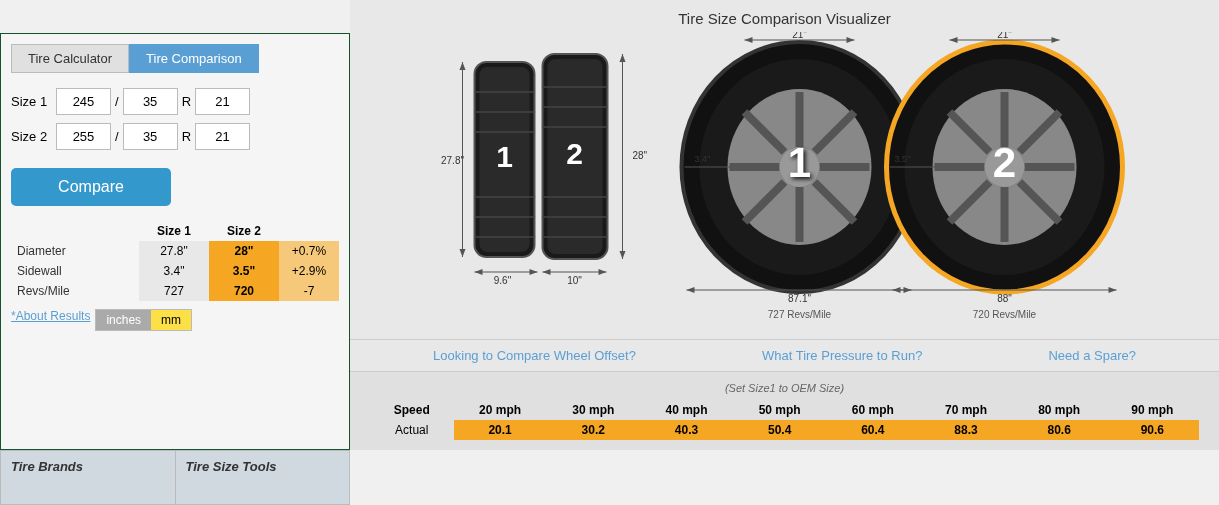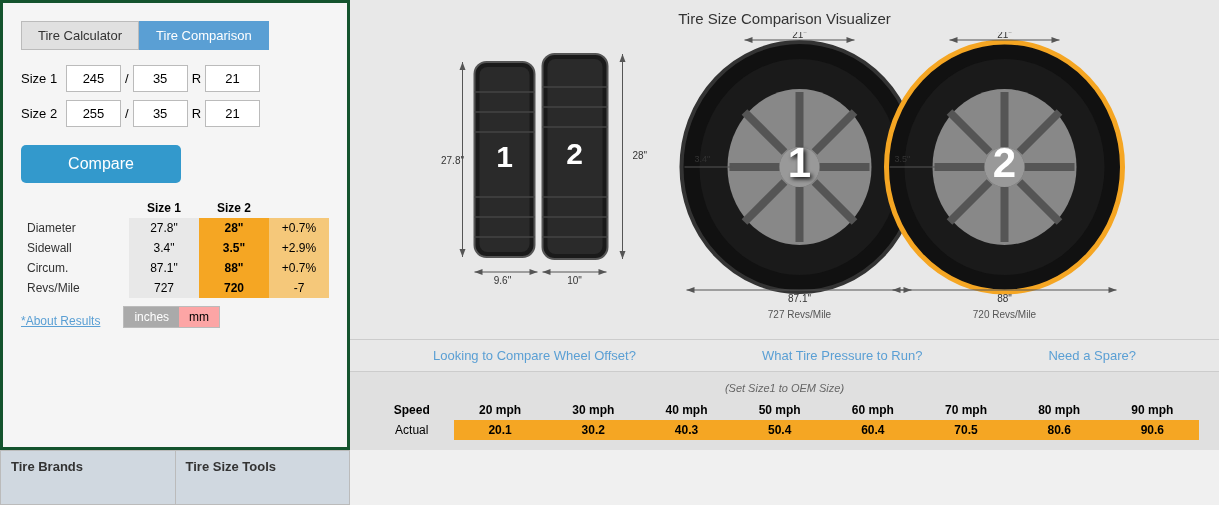--- a/index.html
+++ b/index.html
@@ -1,21 +1,21 @@
 <!DOCTYPE html>
 <html><head>
   <meta charset="utf-8">
   <style>
     * { box-sizing: border-box; margin: 0; padding: 0; }
     body { font-family: Arial, sans-serif; font-size: 13px; background: #f0f0f0; width: 1219px; height: 505px; overflow: hidden; display: flex; flex-direction: column; }
 
     .top-row { display: flex; flex: 1; }
 
     
-    .left-panel { width: 350px; background: #f5f5f5; border: 3px solid #14532d; padding: 18px; display: flex; flex-direction: column; }
+    .left-panel { width: 350px; background: #f5f5f5; border: 1px solid #14532d; padding: 10px; display: flex; flex-direction: column; margin-top: 33px; }
 
     .tab-bar { display: flex; margin-bottom: 15px; }
     .tab { padding: 6px 16px; cursor: pointer; font-size: 13px; border: 1px solid #bbb; background: #e0e0e0; color: #333; }
     .tab.active { background: #5a9fd4; color: white; border-color: #5a9fd4; }
 
     .size-row { display: flex; align-items: center; margin-bottom: 8px; }
     .size-label { width: 45px; font-size: 13px; }
     .size-input { width: 55px; height: 27px; border: 1px solid #bbb; padding: 2px 4px; font-size: 13px; text-align: center; }
     .slash { margin: 0 4px; }
     .r-label { margin: 0 4px; font-size: 13px; }
@@ -27,24 +27,24 @@
     .results-table td { padding: 3px 6px; font-size: 12px; }
     .results-table td:first-child { font-weight: normal; color: #333; }
     .cell-size1 { background: #e8e8e8; text-align: center; }
     .cell-size2-orange { background: #f5a623; text-align: center; font-weight: bold; }
     .cell-diff-pos { background: #f5c87a; text-align: center; }
     .cell-diff-neg { background: #f5c87a; text-align: center; }
     .col-size1 { width: 70px; }
     .col-size2 { width: 70px; }
     .col-diff { width: 60px; }
 
-    .footer-links { margin-top: 8px; display: flex; align-items: flex-end; gap: 23px; }
+    .footer-links { margin-top: 8px; display: flex; align-items: flex-start; gap: 5px; }
     .about-link { color: #5a9fd4; text-decoration: underline; font-size: 12px; cursor: pointer; }
     .unit-toggle { display: flex; border: 1px solid #bbb; overflow: hidden; }
-    .unit-btn { padding: 3px 10px; cursor: pointer; font-size: 12px; background: #fca5a5; border: none; }
+    .unit-btn { padding: 3px 10px; cursor: pointer; font-size: 12px; background: #fde047; border: none; }
     .unit-btn.active { background: #aaa; color: white; }
 
     
     .right-panel { flex: 1; background: #e8e8e8; display: flex; flex-direction: column; }
 
     .visualizer-area { flex: 1; padding: 10px 20px; position: relative; }
     .visualizer-title { text-align: center; font-size: 15px; font-weight: normal; margin-bottom: 5px; color: #333; }
 
     .links-bar { display: flex; justify-content: space-around; padding: 8px 20px; background: #e8e8e8; border-top: 1px solid #ccc; }
     .links-bar a { color: #5a9fd4; text-decoration: none; font-size: 13px; cursor: pointer; }
@@ -55,21 +55,21 @@
     .speed-table { width: 100%; border-collapse: collapse; }
     .speed-table th, .speed-table td { padding: 3px 8px; text-align: center; font-size: 12px; }
     .speed-table th { font-weight: bold; }
     .speed-cell-orange { background: #f5a623; font-weight: bold; }
 
     
     .bottom-row { display: flex; height: 55px; }
     .bottom-left { width: 350px; display: flex; }
     .bottom-card { flex: 1; background: #d0d8e0; padding: 8px 10px; border: 1px solid #bbb; cursor: pointer; }
     .bottom-card:first-child { border-right: none; }
-    .bottom-card-title { font-weight: bold; font-size: 13px; color: #333; }
+    .bottom-card-title { font-weight: bold; font-size: 13px; color: #333; font-style: italic; }
   </style>
 </head>
 <body>
 
 <div class="top-row">
 
   <div class="left-panel">
     <div class="tab-bar">
       <div class="tab">Tire Calculator</div>
       <div class="tab active">Tire Comparison</div>
@@ -109,26 +109,20 @@
           <td>Diameter</td>
           <td class="cell-size1">27.8"</td>
           <td class="cell-size2-orange">28"</td>
           <td class="cell-diff-pos">+0.7%</td>
         </tr>
         <tr>
           <td>Sidewall</td>
           <td class="cell-size1">3.4"</td>
           <td class="cell-size2-orange">3.5"</td>
           <td class="cell-diff-pos">+2.9%</td>
-        </tr>
-        <tr>
-          <td>Circum.</td>
-          <td class="cell-size1">87.1"</td>
-          <td class="cell-size2-orange">88"</td>
-          <td class="cell-diff-pos">+0.7%</td>
         </tr>
         <tr>
           <td>Revs/Mile</td>
           <td class="cell-size1">727</td>
           <td class="cell-size2-orange">720</td>
           <td class="cell-diff-neg">-7</td>
         </tr>
       </tbody>
     </table>
 
@@ -282,21 +276,21 @@
           </tr>
         </thead>
         <tbody>
           <tr>
             <td>Actual</td>
             <td class="speed-cell-orange">20.1</td>
             <td class="speed-cell-orange">30.2</td>
             <td class="speed-cell-orange">40.3</td>
             <td class="speed-cell-orange">50.4</td>
             <td class="speed-cell-orange">60.4</td>
-            <td class="speed-cell-orange">70.5</td>
+            <td class="speed-cell-orange">88.3</td>
             <td class="speed-cell-orange">80.6</td>
             <td class="speed-cell-orange">90.6</td>
           </tr>
         </tbody>
       </table>
     </div>
   </div>
 </div>
 
 <div class="bottom-row">

